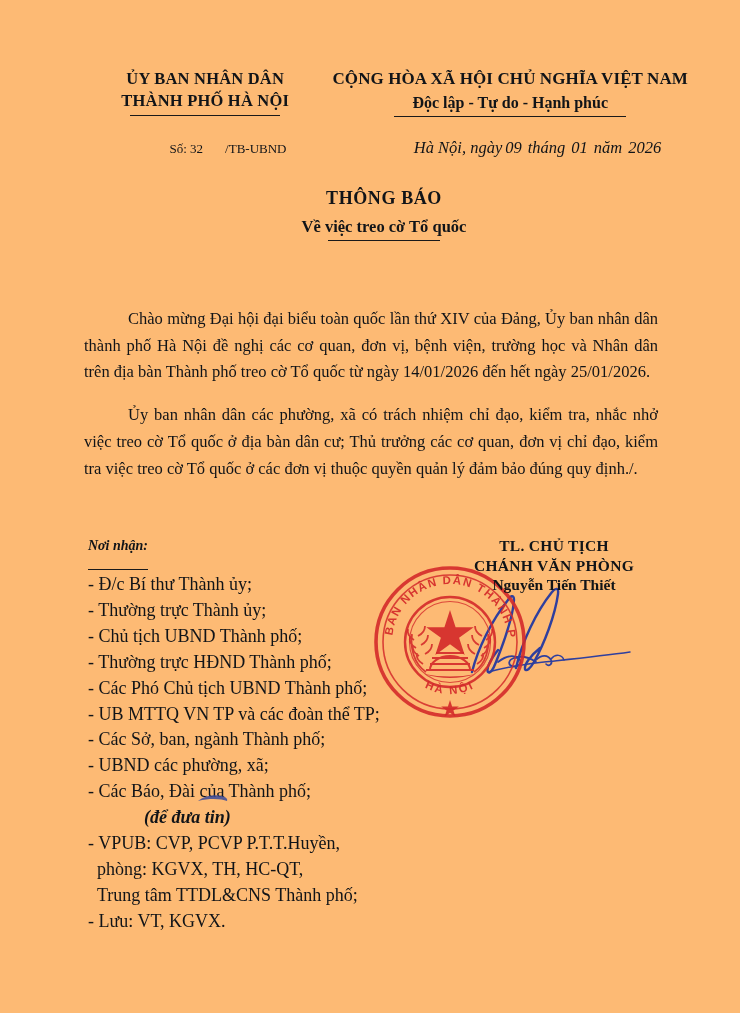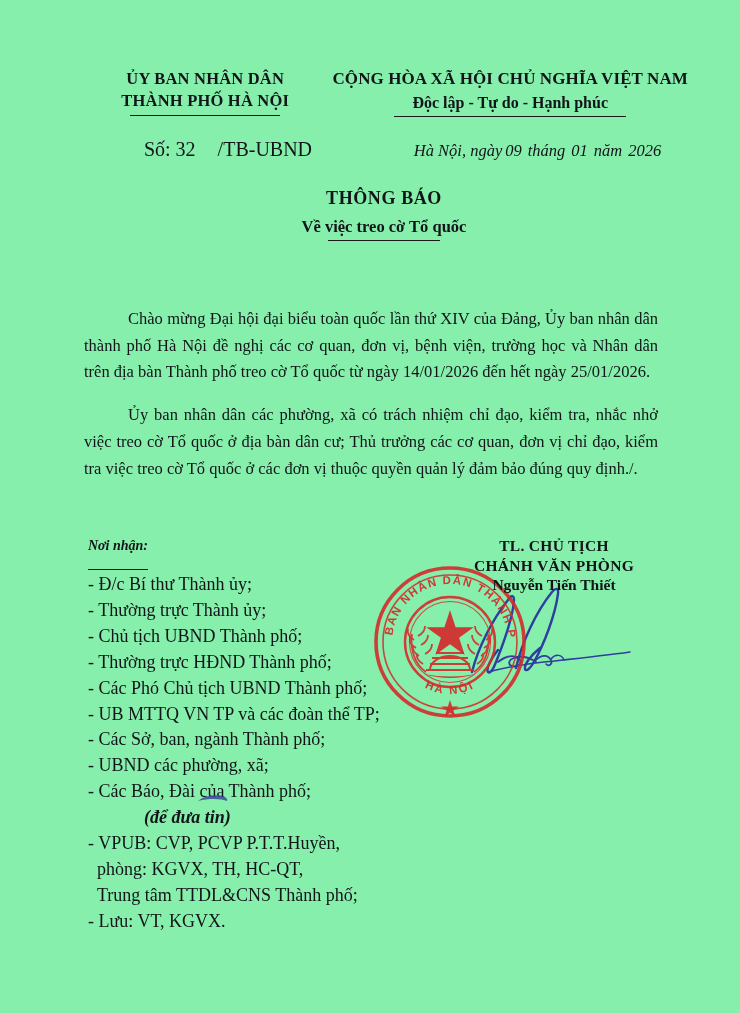--- a/index.html
+++ b/index.html
@@ -13,21 +13,21 @@
     height: 1013px;
     position: relative;
     font-family: "Liberation Serif", "DejaVu Serif", serif;
     color: #111418;
     overflow: hidden;
   }
 
   .page {
     position: absolute;
     inset: 0;
-    background: #86efac;
+    background: #fdba74;
   }
 
   
   .doc-header {
     position: absolute;
     top: 68px;
     left: 0;
     right: 0;
     display: flex;
     align-items: flex-start;
@@ -76,21 +76,21 @@
     top: 138px;
     left: 0;
     right: 0;
     display: flex;
     align-items: baseline;
   }
   .doc-number {
     width: 300px;
     margin-left: 78px;
     text-align: center;
-    font-size: 20px;
+    font-size: 13px;
     white-space: nowrap;
   }
   .doc-number .num-gap { display: inline-block; width: 22px; }
   .doc-date {
     flex: 1;
     text-align: center;
     margin-right: 40px;
     font-size: 16.5px;
     font-style: italic;
     white-space: nowrap;

